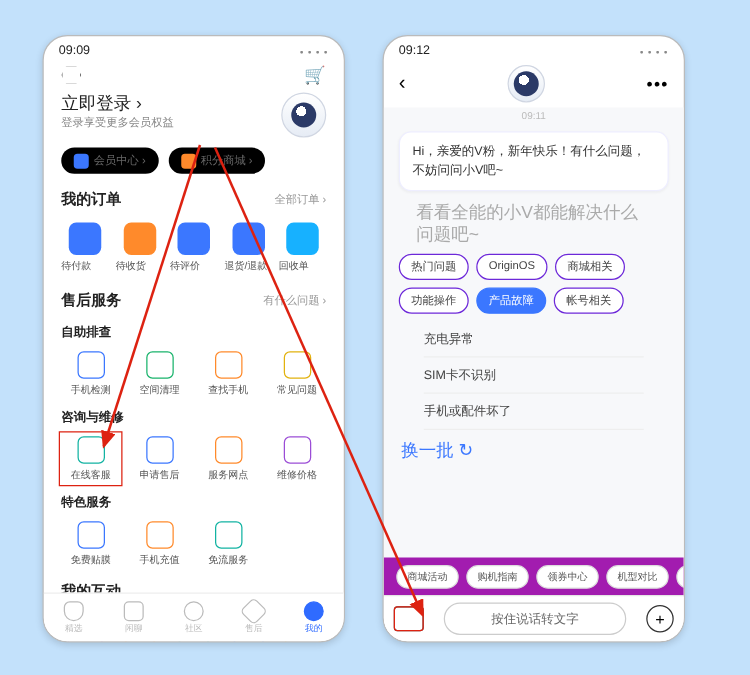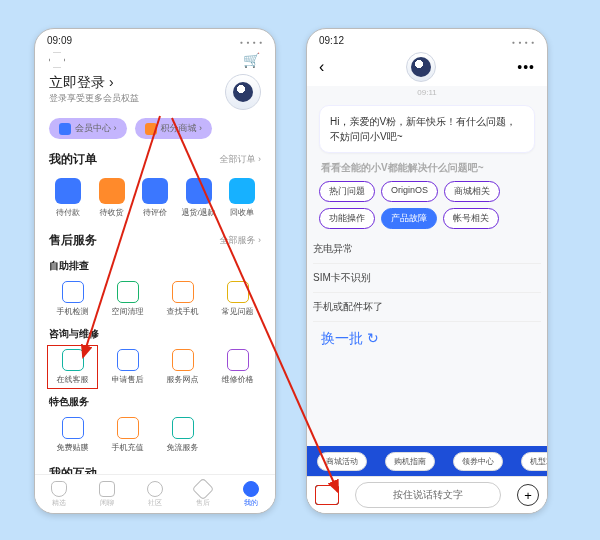--- a/index.html
+++ b/index.html
@@ -41,29 +41,29 @@
   
   .topbar1 { display:flex; justify-content:space-between; align-items:center; padding:4px 14px 2px;}
   .hex { width:14px;height:14px;border:1px solid #666;transform:rotate(0deg);clip-path:polygon(25% 5%,75% 5%,100% 50%,75% 95%,25% 95%,0 50%); }
   .cart { font-size:14px;}
   .login { padding:4px 14px 0; display:flex; justify-content:space-between; align-items:flex-start;}
   .login h3 { margin:0; font-size:14px; font-weight:400;}
   .login .sub { font-size:9px; color:#888;}
   .avatar { width:34px;height:34px;border-radius:50%;background:linear-gradient(#fff,#e6ecf5);border:1px solid #d0d6e2;display:flex;align-items:center;justify-content:center;}
   .avatar::after{content:"";width:20px;height:20px;border-radius:50%;background:radial-gradient(circle at 40% 35%,#fff 4px,#2b3a67 0);}
   .chips { padding:8px 14px 6px; display:flex; gap:8px;}
-  .chip { background:#c4b5fd;border-radius:12px;padding:4px 10px;font-size:9px;display:flex;align-items:center;gap:4px;color:#666;}
+  .chip { background:#000000;border-radius:12px;padding:4px 10px;font-size:9px;display:flex;align-items:center;gap:4px;color:#666;}
   .chip .vbadge{width:12px;height:12px;border-radius:3px;background:#3b77ff;}
   .chip .jbadge{width:12px;height:12px;border-radius:3px;background:#ff8a2b;}
   .sec { padding:2px 14px;}
   .sec-head { display:flex;justify-content:space-between;align-items:center;}
   .sec-head h4{margin:4px 0;font-size:12px;font-weight:700;}
   .sec-head .more{font-size:9px;color:#999;}
   .row5 { display:flex; justify-content:space-between; padding:4px 14px 8px;}
-  .cell { width:38px; text-align:center;}
+  .cell { width:38px; }
   .cell .ic { width:26px;height:26px;margin:0 auto 3px;border-radius:6px;background:#3b77ff;}
   .cell .ic.orange{background:#ff8a2b;}
   .cell .ic.cyan{background:#17b1ff;}
   .cell .lbl{font-size:8px;color:#555;}
   .sub-title{font-size:10px;font-weight:700;padding:4px 14px 2px;}
   .grid4 { display:grid;grid-template-columns:repeat(4,1fr);gap:4px;padding:2px 12px;}
   .gcell{ text-align:center;padding:4px 2px;}
   .gcell .gic{width:20px;height:20px;margin:0 auto 3px;border:1.5px solid #3b77ff;border-radius:5px;}
   .gcell .gic.orange{border-color:#ff8a2b;}
   .gcell .gl{font-size:8px;color:#555;}
@@ -73,28 +73,28 @@
   .tab.active{color:#2f6bff;}
   .tab .tic{width:14px;height:14px;border:1.5px solid currentColor;border-radius:4px;}
   .tab.active .tic{background:#2f6bff;border-color:#2f6bff;border-radius:50%;}
   
   .chathdr{display:flex;align-items:center;justify-content:space-between;padding:4px 12px;}
   .back{font-size:16px;}
   .dotsmenu{font-size:14px;letter-spacing:1px;}
   .tstamp{text-align:center;font-size:8px;color:#bbb;padding:2px;}
   .bubble{margin:6px 12px;background:#fff;border:1px solid #eef;border-radius:10px;padding:8px 10px;font-size:10px;line-height:1.5;color:#333;box-shadow:0 1px 2px rgba(0,0,0,.04);}
   .p2body{background:#f7f8fa;flex:1;}
-  .hint{font-size:10px;color:#aaa;padding:2px 14px;font-weight:bold;}
+  .hint{font-size:14px;color:#aaa;padding:2px 26px;}
   .tags{display:flex;flex-wrap:wrap;gap:6px;padding:4px 12px;}
   .tag{border:1px solid #6d28d9;border-radius:11px;padding:3px 9px;font-size:9px;background:#fff;color:#444;}
   .tag.active{background:#3b77ff;color:#fff;border-color:#3b77ff;}
-  .linklist{padding:2px 6px;}
+  .linklist{padding:2px 32px;}
   .linklist div{font-size:10px;color:#444;padding:7px 0;border-bottom:1px solid #eee;}
   .refresh{font-size:14px;color:#3b77ff;padding:6px 14px;}
-  .btm-sugs{position:absolute;left:0;right:0;bottom:36px;display:flex;gap:18px;padding:6px 10px;background:#1d4ed8;overflow:hidden;text-align:right;}
+  .btm-sugs{position:absolute;left:0;right:0;bottom:36px;display:flex;gap:6px;padding:6px 10px;background:#a21caf;overflow:hidden;text-align:right;}
   .sug{border:1px solid #ddd;background:#fff;border-radius:10px;font-size:8px;padding:3px 8px;color:#555;white-space:nowrap;}
   .inputbar{position:absolute;left:0;right:0;bottom:0;height:36px;background:#fff;border-top:1px solid #e5e5e5;display:flex;align-items:center;gap:16px;padding:0 8px;}
   .kbd{width:22px;height:18px;border:1.5px solid #444;border-radius:3px;}
   .voice{flex:1;border:1px solid #ccc;border-radius:14px;font-size:10px;text-align:center;padding:5px 0;color:#666;background:#fff;}
   .plus{width:20px;height:20px;border:1.5px solid #333;border-radius:50%;display:flex;align-items:center;justify-content:center;font-size:13px;}
   
   .arrow{position:absolute;pointer-events:none;}
 </style>
 </head>
 <body>
@@ -152,21 +152,21 @@
             <div class="lbl">退货/退款</div>
           </div>
         <div class="cell">
             <div class="ic cyan"></div>
             <div class="lbl">回收单</div>
           </div>
       </div>
       <div class="sec">
           <div class="sec-head">
         <h4>售后服务</h4>
-        <span class="more">全部服务 ›</span>
+        <span class="more">有什么问题 ›</span>
       </div>
         </div>
       <div class="sub-title">自助排查</div>
       <div class="grid4">
         <div class="gcell">
             <div class="gic"></div>
             <div class="gl">手机检测</div>
           </div>
         <div class="gcell">
             <div class="gic" style="border-color:#18b36b"></div>

